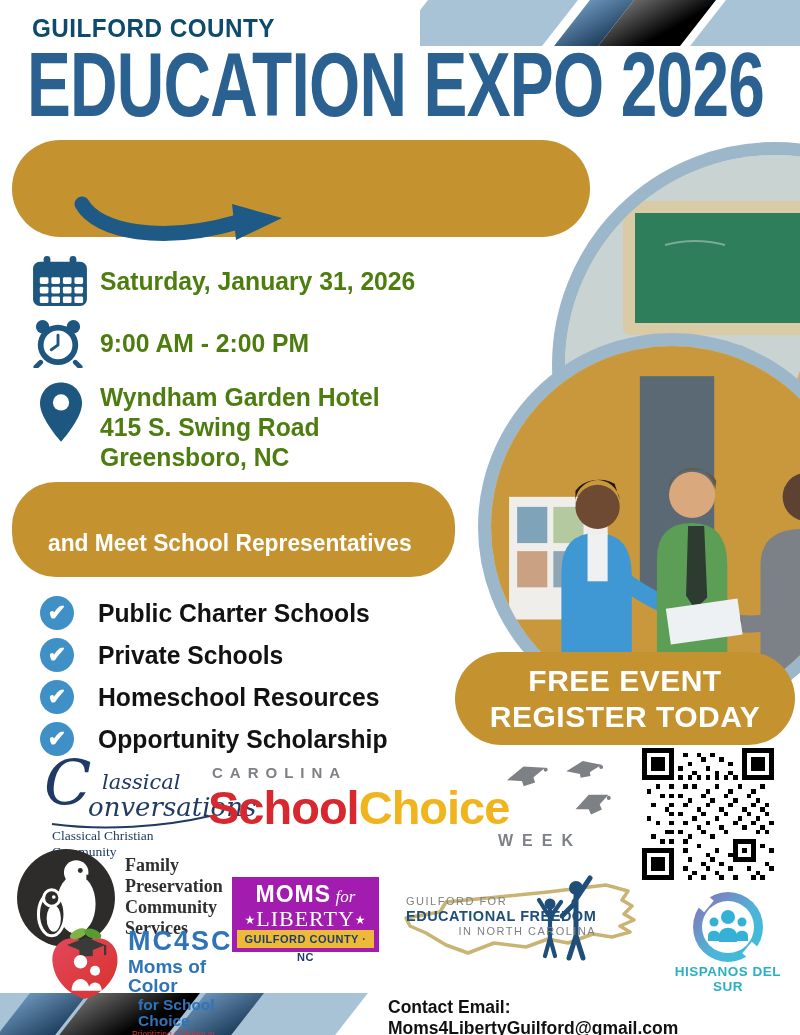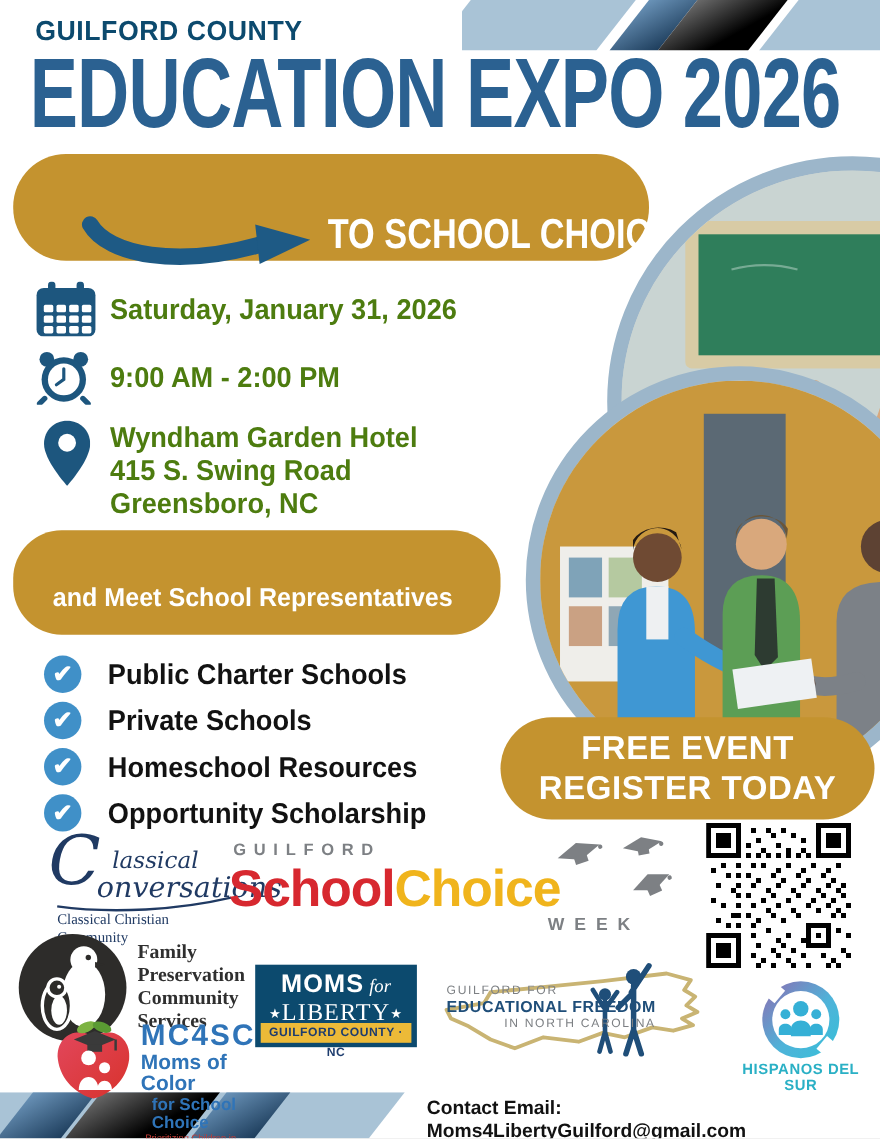--- a/index.html
+++ b/index.html
@@ -75,21 +75,21 @@
   .scw-caps{left:288px;top:-10px;}
 
   .qr{left:642px;top:748px;width:132px;height:132px;z-index:2;}
   .qr svg{display:block;width:100%;height:100%;}
 
   .fpcs{left:15px;top:845px;width:250px;height:110px;z-index:2;}
   .fpcs-badge{left:0;top:2px;width:102px;height:102px;}
   .fpcs-text{left:110px;top:10px;font-family:"Liberation Serif",serif;font-weight:bold;
              font-size:18px;line-height:21px;color:#2f2f2f;}
 
-  .m4l{left:232px;top:877px;width:147px;height:75px;background:#0c4a6e;z-index:2;text-align:center;color:#fff;}
+  .m4l{left:232px;top:877px;width:147px;height:75px;background:#a21caf;z-index:2;text-align:center;color:#fff;}
   .m4l-l1{margin-top:6px;line-height:22px;}
   .m4l-moms{font-size:23px;font-weight:bold;letter-spacing:1px;}
   .m4l-for{font-family:"Liberation Serif",serif;font-style:italic;font-size:17px;}
   .m4l-l2{line-height:22px;font-family:"Liberation Serif",serif;font-size:22px;letter-spacing:1px;}
   .m4l-star{font-size:12px;vertical-align:2px;}
   .m4l-bar{position:absolute;left:5px;right:5px;bottom:4px;height:18px;background:#ecba38;color:#1d3c6e;
            font-size:11px;font-weight:bold;line-height:18px;letter-spacing:.5px;}
 
   .pefnc{left:398px;top:866px;width:248px;height:108px;z-index:2;}
   .pefnc-text{left:8px;top:28px;line-height:15px;}
@@ -132,23 +132,20 @@
   </div>
   <div class="abs title">
     <span class="cond">EDUCATION EXPO 2026</span>
   </div>
 
   <div class="abs gateway">
     <svg class="abs gw-arrow" width="240" height="55" viewBox="0 0 240 55">
       <path d="M12,14 C28,42 92,54 168,32" fill="none" stroke="#1e5a85" stroke-width="15" stroke-linecap="round"></path>
       <polygon points="162,14 212,28 166,50" fill="#1e5a85"></polygon>
     </svg>
-    <div class="abs gw2">
-      <span class="cond">TO SCHOOL CHOICE</span>
-    </div>
   </div>
 
   <div class="abs circle circle-top">
     <svg viewBox="0 0 420 420">
       <rect width="420" height="240" fill="#c9d4d2"></rect>
       <rect y="240" width="420" height="180" fill="#9a7144"></rect>
       <rect x="58" y="46" width="324" height="134" rx="6" fill="#d8cba5"></rect>
       <rect x="70" y="58" width="300" height="110" fill="#2f7e5b"></rect>
       <path d="M100,90 q30,-8 60,0 M250,120 q40,-10 80,0" stroke="#ffffff" stroke-width="2" opacity=".35" fill="none"></path>
       <path d="M62,254 L48,196 M372,250 L392,198" stroke="#d7a87e" stroke-width="11" stroke-linecap="round"></path>
@@ -280,21 +277,21 @@
     <div class="abs cc-bigc">C</div>
     <div class="abs cc-w1">lassical</div>
     <div class="abs cc-w2">onversations</div>
     <svg class="abs" style="left:2px;top:58px;" width="166" height="16" viewBox="0 0 166 16">
       <path d="M4,10 C55,17 115,13 162,2" stroke="#203a63" stroke-width="2.2" fill="none"></path>
     </svg>
     <div class="abs cc-tag">Classical Christian Community</div>
   </div>
 
   <div class="abs scw">
-    <div class="abs scw-top">GUILFORD</div>
+    <div class="abs scw-top">CAROLINA</div>
     <div class="abs scw-main">
       <span class="scw-red">School</span><span class="scw-gold">Choice</span>
     </div>
     <svg class="abs scw-caps" width="120" height="70" viewBox="0 0 120 70">
       <g fill="#7d8084">
         <g transform="rotate(-18 30 22)">
             <polygon points="10,22 30,14 50,22 30,30"></polygon>
             <rect x="24" y="26" width="12" height="7"></rect>
             <circle cx="50" cy="24" r="2"></circle>
           </g>

